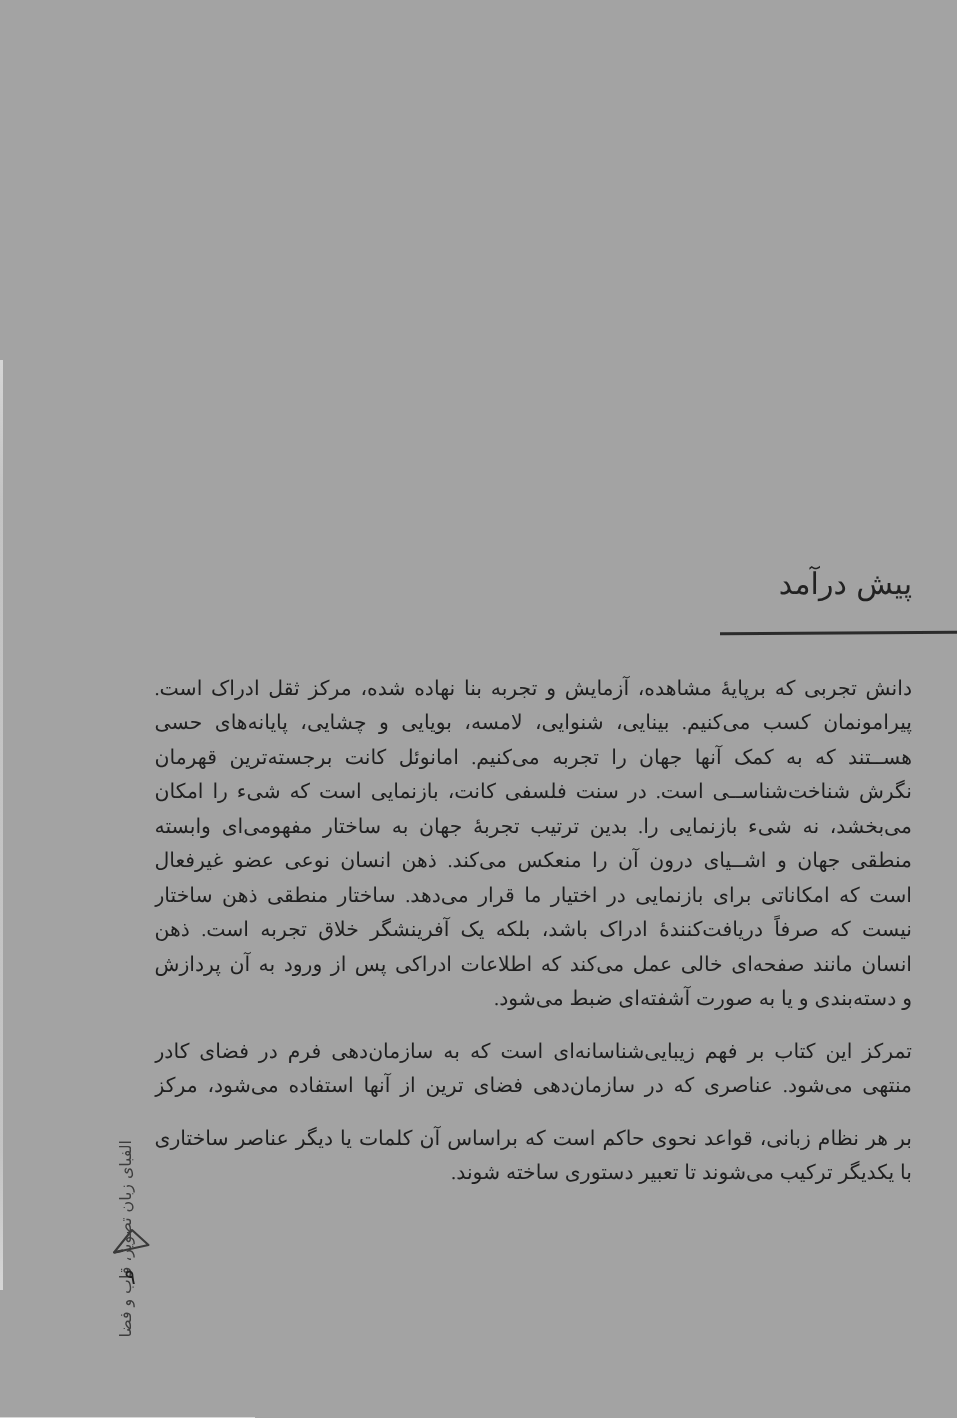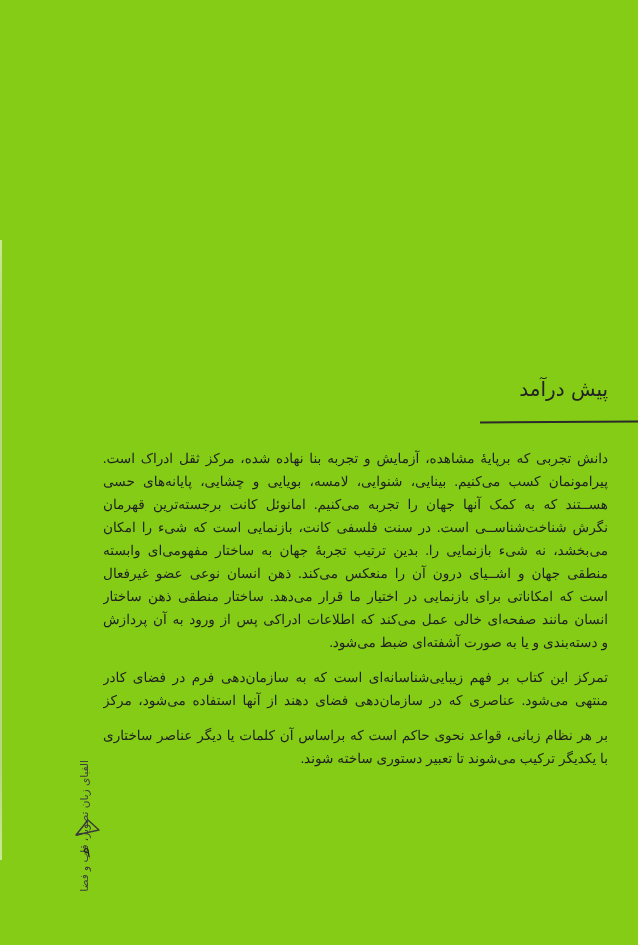--- a/index.html
+++ b/index.html
@@ -1,20 +1,20 @@
 <!DOCTYPE html>
 <html lang="fa"><head>
 <meta charset="utf-8">
 <style>
   html, body { margin: 0; padding: 0; background: #ffffff; }
   #page {
     position: relative;
     width: 638px;
     height: 945px;
-    background: #84cc16;
+    background: #a3a3a3;
     overflow: hidden;
     font-family: "DejaVu Sans", sans-serif;
     color: #1f1f1f;
   }
   
   .scan-edge {
     position: absolute;
     left: 0; top: 240px;
     width: 2px; height: 620px;
     background: linear-gradient(#ffffff, #dedede 15%, #dedede 85%, #ffffff);
@@ -106,27 +106,28 @@
   <div class="body-text" dir="rtl">
 
     <div class="paragraph">
       <div class="text-line">دانش تجربی که برپایهٔ مشاهده، آزمایش و تجربه بنا نهاده شده، مرکز ثقل ادراک است.</div>
       <div class="text-line">پیرامونمان کسب می‌کنیم. بینایی، شنوایی، لامسه، بویایی و چشایی، پایانه‌های حسی</div>
       <div class="text-line">هســتند که به کمک آنها جهان را تجربه می‌کنیم. امانوئل کانت برجسته‌ترین قهرمان</div>
       <div class="text-line">نگرش شناخت‌شناســی است. در سنت فلسفی کانت، بازنمایی است که شیء را امکان</div>
       <div class="text-line">می‌بخشد، نه شیء بازنمایی را. بدین ترتیب تجربهٔ جهان به ساختار مفهومی‌ای وابسته</div>
       <div class="text-line">منطقی جهان و اشــیای درون آن را منعکس می‌کند. ذهن انسان نوعی عضو غیرفعال</div>
       <div class="text-line">است که امکاناتی برای بازنمایی در اختیار ما قرار می‌دهد. ساختار منطقی ذهن ساختار</div>
+      <div class="text-line">نیست که صرفاً دریافت‌کنندهٔ ادراک باشد، بلکه یک آفرینشگر خلاق تجربه است. ذهن</div>
       <div class="text-line">انسان مانند صفحه‌ای خالی عمل می‌کند که اطلاعات ادراکی پس از ورود به آن پردازش</div>
       <div class="text-line lastline">و دسته‌بندی و یا به صورت آشفته‌ای ضبط می‌شود.</div>
     </div>
 
     <div class="paragraph">
       <div class="text-line">تمرکز این کتاب بر فهم زیبایی‌شناسانه‌ای است که به سازمان‌دهی فرم در فضای کادر</div>
-      <div class="text-line">منتهی می‌شود. عناصری که در سازمان‌دهی فضای دهند از آنها استفاده می‌شود، مرکز</div>
+      <div class="text-line">منتهی می‌شود. عناصری که در سازمان‌دهی فضای ترین از آنها استفاده می‌شود، مرکز</div>
     </div>
 
     <div class="paragraph">
       <div class="text-line">بر هر نظام زبانی، قواعد نحوی حاکم است که براساس آن کلمات یا دیگر عناصر ساختاری</div>
       <div class="text-line lastline">با یکدیگر ترکیب می‌شوند تا تعبیر دستوری ساخته شوند.</div>
     </div>
 
   </div>
 
   <div class="margin-title-anchor">

